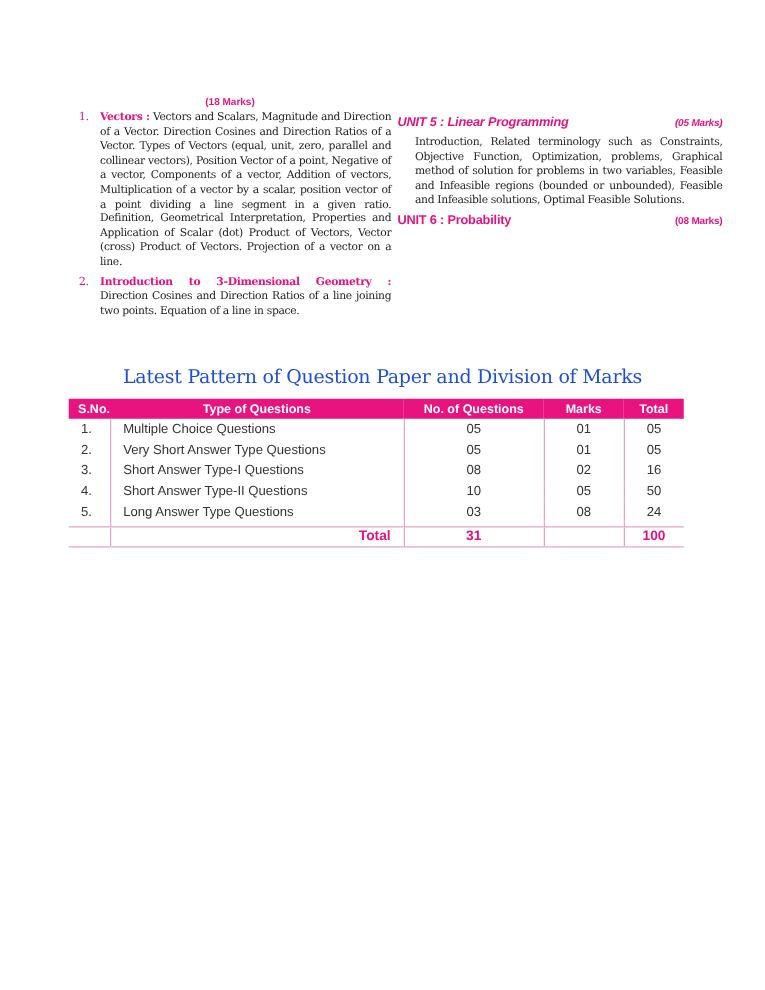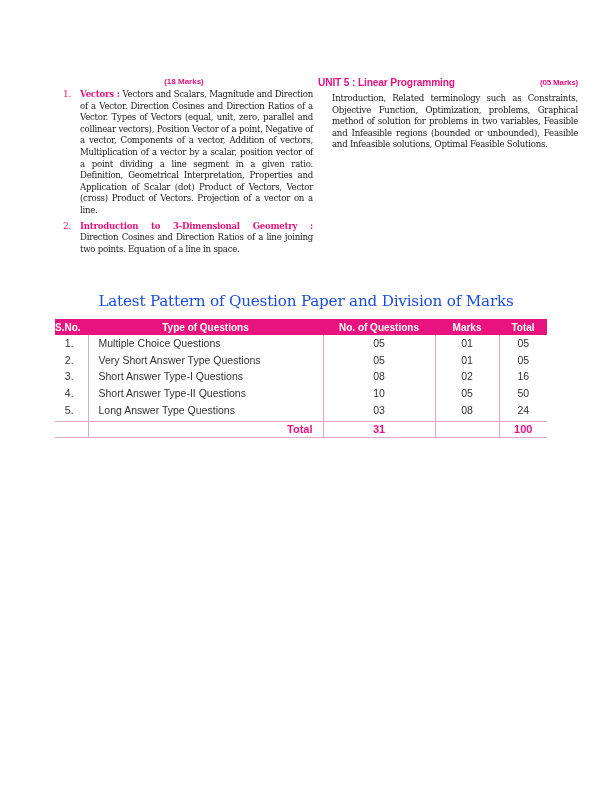--- a/index.html
+++ b/index.html
@@ -40,21 +40,21 @@
 
   table.marks-table {
     position: absolute; left: 55px; top: 319px; width: 492px;
     border-collapse: collapse; font-family: "Liberation Sans", sans-serif;
     font-size: 10.5px; color: #333;
   }
   .marks-table th {
     background: #e8137f; color: #fff; font-weight: bold; font-size: 10px;
     height: 16px; padding: 0; text-align: center;
   }
-  .marks-table th.sno { text-align: left; padding-left: 0; }
+  .marks-table th.sno { text-align: right; padding-left: 0; }
   .marks-table td { height: 16.6px; padding: 0; text-align: center; }
   .marks-table td.sno-cell { text-align: center; padding-right: 4px; }
   .marks-table td.type-cell { text-align: left; padding-left: 10px; }
   .marks-table td + td { border-left: 1px solid #e2a6c6; }
   .marks-table tr.total-row td {
     border-top: 1px solid #e2a6c6; border-bottom: 1px solid #e2a6c6;
     height: 15px; color: #e6137e; font-weight: bold; font-size: 11px;
   }
   .marks-table tr.spacer td { height: 3px; }
   .marks-table tr.total-row td.total-label { text-align: right; padding-right: 10px; }
@@ -73,26 +73,30 @@
 
   <div class="item para" style="margin-top:4px;">
     <span class="num">2.</span>
     <span class="topic">Introduction to 3-Dimensional Geometry</span><span class="topic"> :</span>
     <span>Direction Cosines and Direction Ratios of a line joining two points. Equation of a line in space.</span>
   </div>
 </div>
 
 <div class="col-right">
 
-  <div class="unit-heading" style="margin-left:-2px; margin-top:2px;">
+  <div class="unit-heading" style="margin-left:-2px; margin-top:18px;font-style:italic;">
     <span>UNIT 5 : Linear Programming</span>
     <span class="marks">(05 Marks)</span>
   </div>
   <div class="para indent" style="margin-top:4px;">Introduction, Related terminology such as Constraints, Objective Function, Optimization, problems, Graphical method of solution for problems in two variables, Feasible and Infeasible regions (bounded or unbounded), Feasible and Infeasible solutions, Optimal Feasible Solutions.</div>
 
+  <div class="unit-heading" style="margin-left:-2px; margin-top:3px;">
+    <span>UNIT 6 : Probability</span>
+    <span class="marks">(08 Marks)</span>
+  </div>
 </div>
 
 <div class="page-title">Latest Pattern of Question Paper and Division of Marks</div>
 
 <table class="marks-table">
   <colgroup>
     <col style="width:33px">
     <col style="width:235px">
     <col style="width:112px">
     <col style="width:64px">

